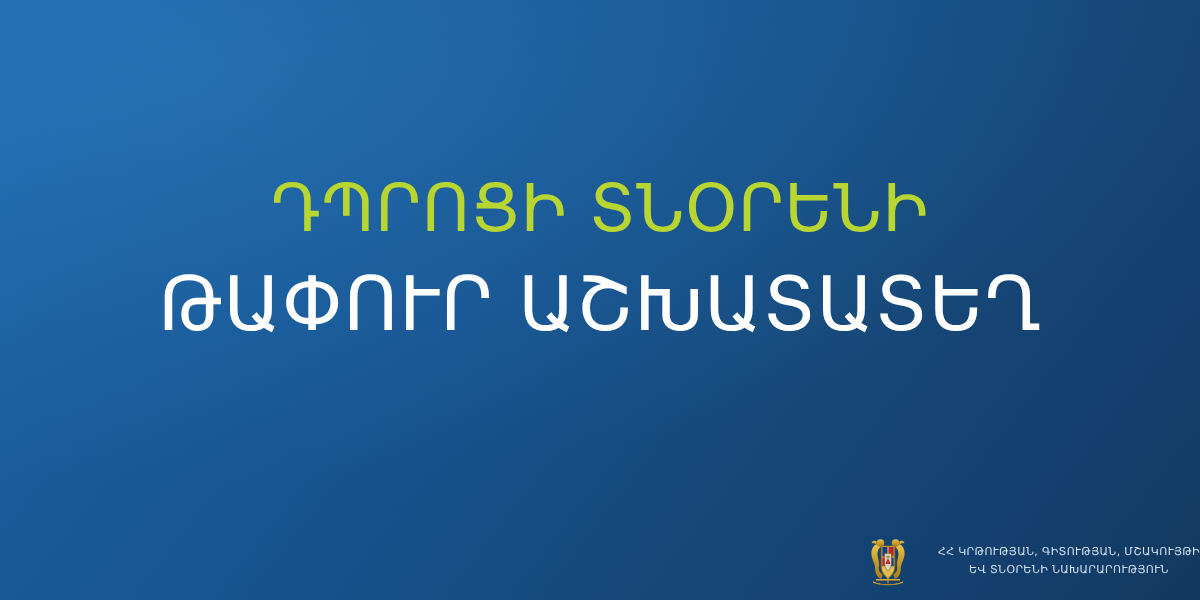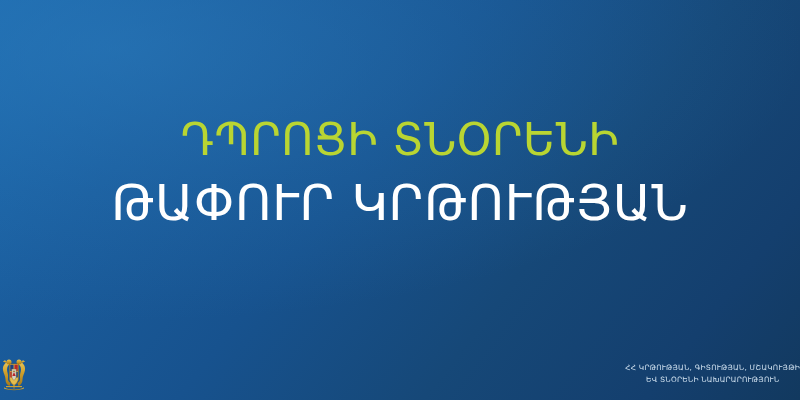--- a/index.html
+++ b/index.html
@@ -48,21 +48,21 @@
   }
 
   
   .footer {
     position: absolute;
     left: 0;
     right: 0;
     bottom: 9px;
     display: flex;
     align-items: center;
-    justify-content: space-between;
+    justify-content: flex-end;
     gap: 19px;
   }
   .emblem {
     width: 28px;
     height: 34px;
     flex: 0 0 auto;
     display: block;
   }
   .ministry {
     text-align: center;
@@ -74,21 +74,21 @@
   }
   .ministry-line { display: block; }
 </style>
 </head>
 <body>
 
 <div class="banner">
 
   <div class="headline">
     <span class="headline-line line-primary">ԴՊՐՈՑԻ ՏՆՕՐԵՆԻ</span>
-    <span class="headline-line line-secondary">ԹԱՓՈՒՐ ԿՐԹՈՒԹՅԱՆ</span>
+    <span class="headline-line line-secondary">ԹԱՓՈՒՐ ԱՇԽԱՏԱՏԵՂ</span>
   </div>
 
   <div class="footer">
 
     <svg class="emblem" viewBox="0 0 56 68">
       <defs>
         <linearGradient id="gold" x1="0" y1="0" x2="0" y2="1">
           <stop offset="0%" stop-color="#e8c558"></stop>
           <stop offset="45%" stop-color="#cf9f2a"></stop>
           <stop offset="100%" stop-color="#a87a18"></stop>

